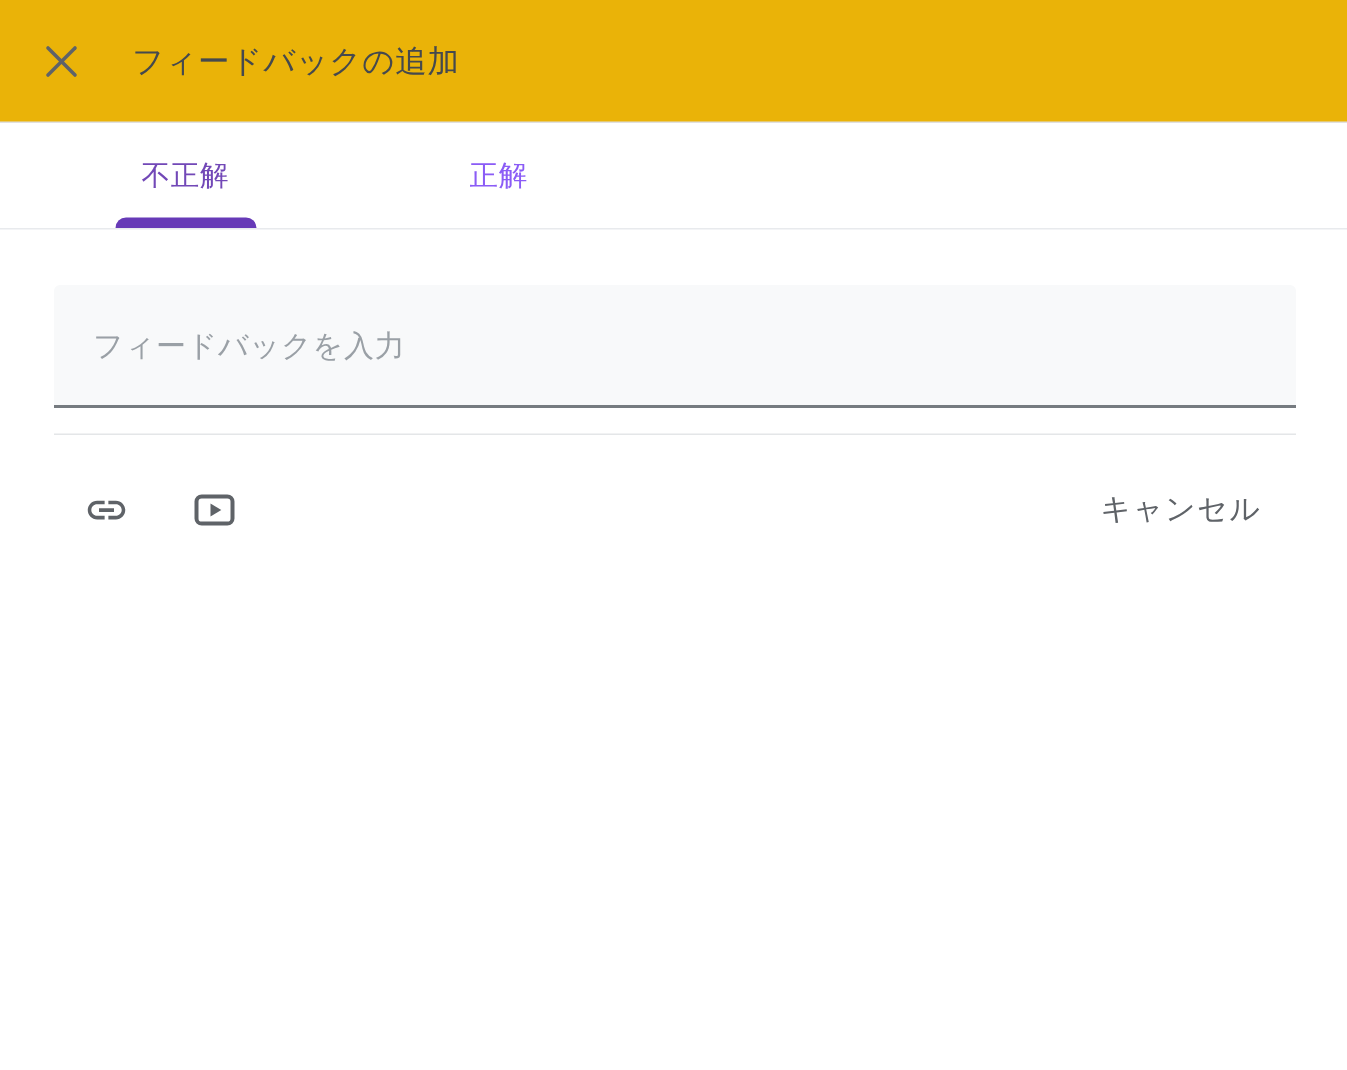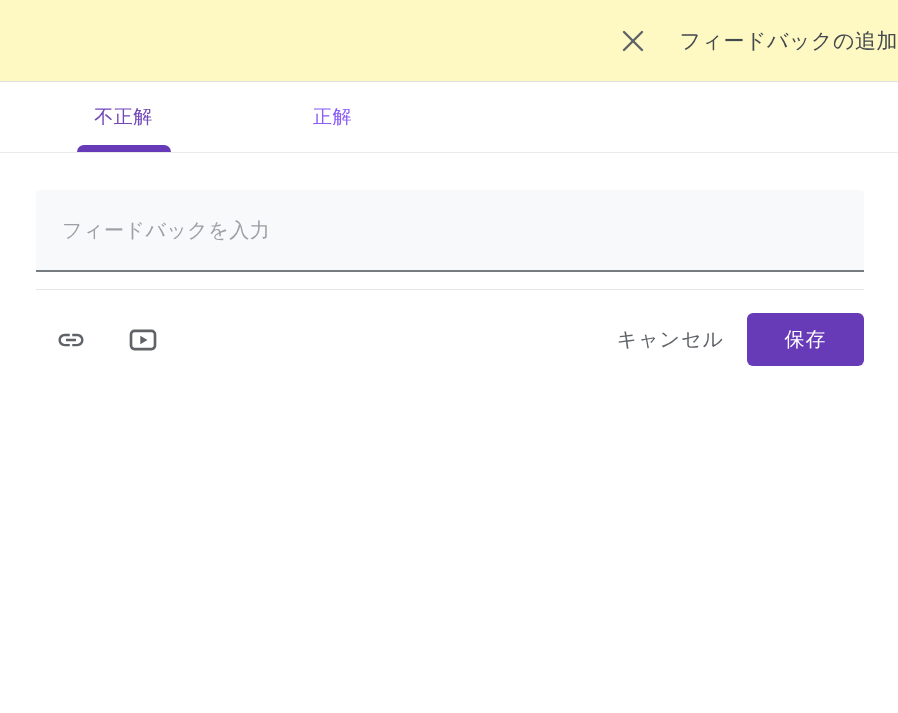--- a/index.html
+++ b/index.html
@@ -9,22 +9,21 @@
     font-family: "Liberation Sans", "DejaVu Sans", sans-serif;
     overflow: hidden;
   }
 
   
   .dialog-header {
     height: 82px;
     display: flex;
     align-items: center;
     border-bottom: 1px solid #e0e0e0;
-    background: #fef9c3;
-    justify-content: flex-end;
+    background: #eab308;
   }
   .close-btn {
     width: 40px; height: 40px;
     margin-left: 21px;
     display: flex; align-items: center; justify-content: center;
     background: transparent; border: none; cursor: pointer;
     border-radius: 50%;
   }
   .dialog-title {
     margin-left: 27px;
@@ -180,16 +179,15 @@
           <rect x="3" y="5.2" width="18" height="13.6" rx="2.6" fill="none" stroke="#5f6368" stroke-width="2"></rect>
           <path d="M10 8.8 L15.4 12 L10 15.2 Z" fill="#5f6368"></path>
         </svg>
       </span>
     </button>
 
     <div class="spacer"></div>
 
     <button class="cancel-btn">キャンセル</button>
 
-    <button class="save-btn">保存</button>
 
   </div>
 </div>
 
 </body></html>

